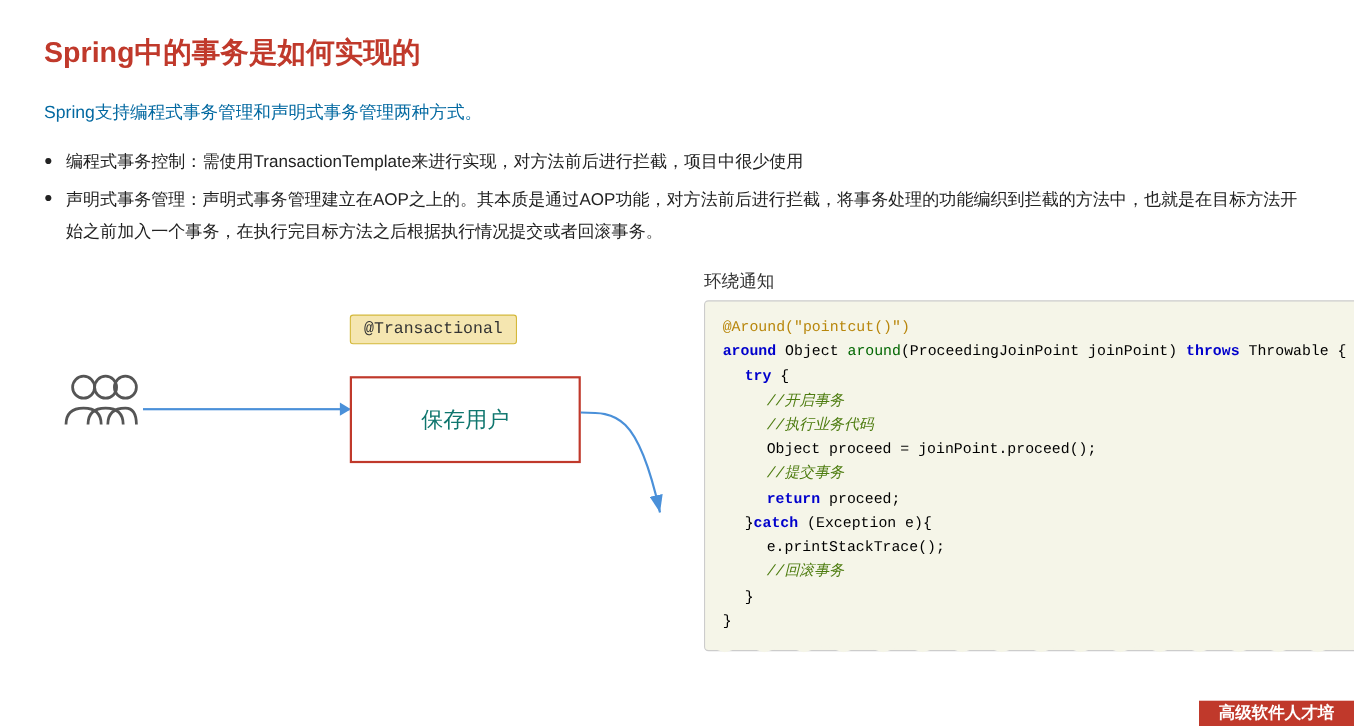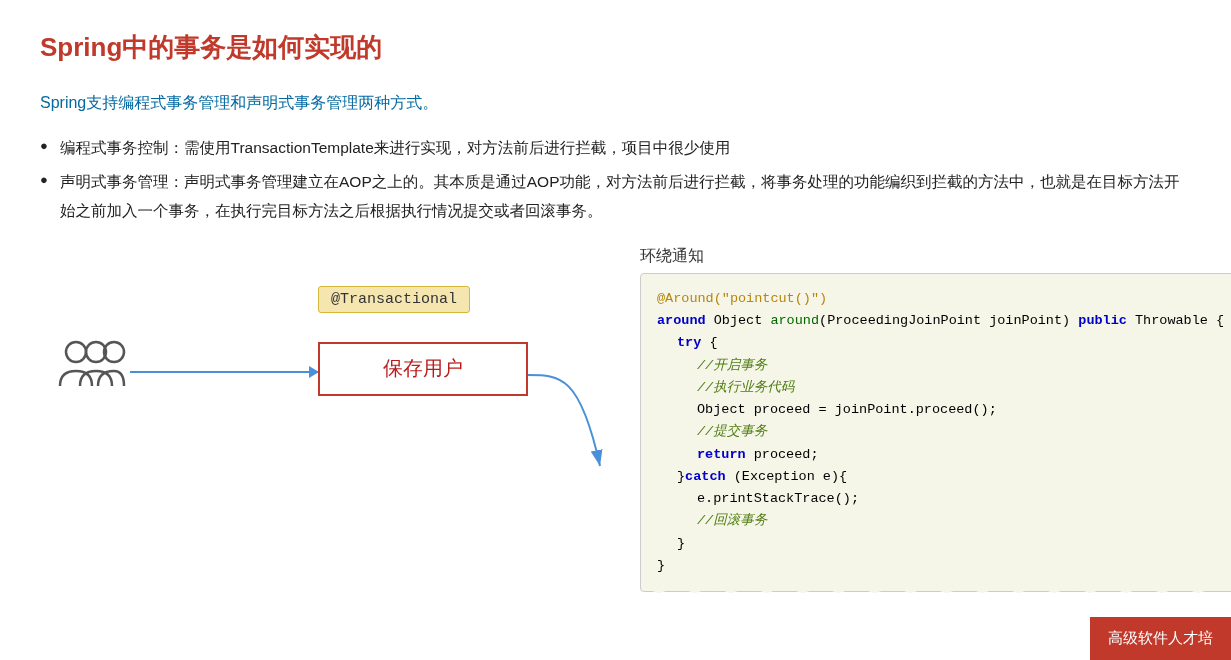--- a/index.html
+++ b/index.html
@@ -109,27 +109,27 @@
       color: #333;
       font-family: 'Courier New', monospace;
     }
 
     
     .save-user-box {
       position: absolute;
       left: 278px;
       top: 96px;
       width: 210px;
-      height: 54px;
+      height: 79px;
       border: 2.5px solid #c0392b;
       display: flex;
       align-items: center;
       justify-content: center;
       font-size: 20px;
-      color: #b91c1c;
+      color: #0f766e;
       background: #fff;
     }
 
     
     .code-block-area {
       flex: 1;
       position: relative;
       margin-left: 20px;
     }
 
@@ -173,22 +173,22 @@
     .indent2 { padding-left: 40px; }
 
     
     .watermark {
       position: absolute;
       bottom: 0;
       right: 0;
       background: #c0392b;
       color: #fff;
       font-size: 15px;
-      padding: 12px 18px;
-      font-weight: normal;
+      padding: 2px 18px;
+      font-weight: bold;
     }
   </style>
 </head>
 <body>
 
 <div class="main-container">
   <div class="page-title">Spring中的事务是如何实现的</div>
 
   <p class="intro-text">Spring支持编程式事务管理和声明式事务管理两种方式。</p>
 
@@ -228,21 +228,21 @@
         </defs>
 
         <path d="M488,129 C520,129 540,129 560,220" fill="none" stroke="#4a90d9" stroke-width="2" marker-end="url(#arrowhead)"></path>
       </svg>
     </div>
 
     <div class="code-block-area">
       <div class="code-label">环绕通知</div>
       <div class="code-container">
         <span class="code-line"><span class="kw-orange">@Around("pointcut()")</span></span>
-        <span class="code-line"><span class="kw-blue">around</span> Object <span class="kw-green">around</span>(ProceedingJoinPoint joinPoint) <span class="kw-blue">public</span> Throwable {</span>
+        <span class="code-line"><span class="kw-blue">around</span> Object <span class="kw-green">around</span>(ProceedingJoinPoint joinPoint) <span class="kw-blue">throws</span> Throwable {</span>
         <span class="code-line indent1"><span class="kw-blue">try</span> {</span>
         <span class="code-line indent2"><span class="kw-gray">//开启事务</span></span>
         <span class="code-line indent2"><span class="kw-gray">//执行业务代码</span></span>
         <span class="code-line indent2">Object proceed = joinPoint.proceed();</span>
         <span class="code-line indent2"><span class="kw-gray">//提交事务</span></span>
         <span class="code-line indent2"><span class="kw-blue">return</span> proceed;</span>
         <span class="code-line indent1">}<span class="kw-blue">catch</span> (Exception e){</span>
         <span class="code-line indent2">e.printStackTrace();</span>
         <span class="code-line indent2"><span class="kw-gray">//回滚事务</span></span>
         <span class="code-line indent1">}</span>

